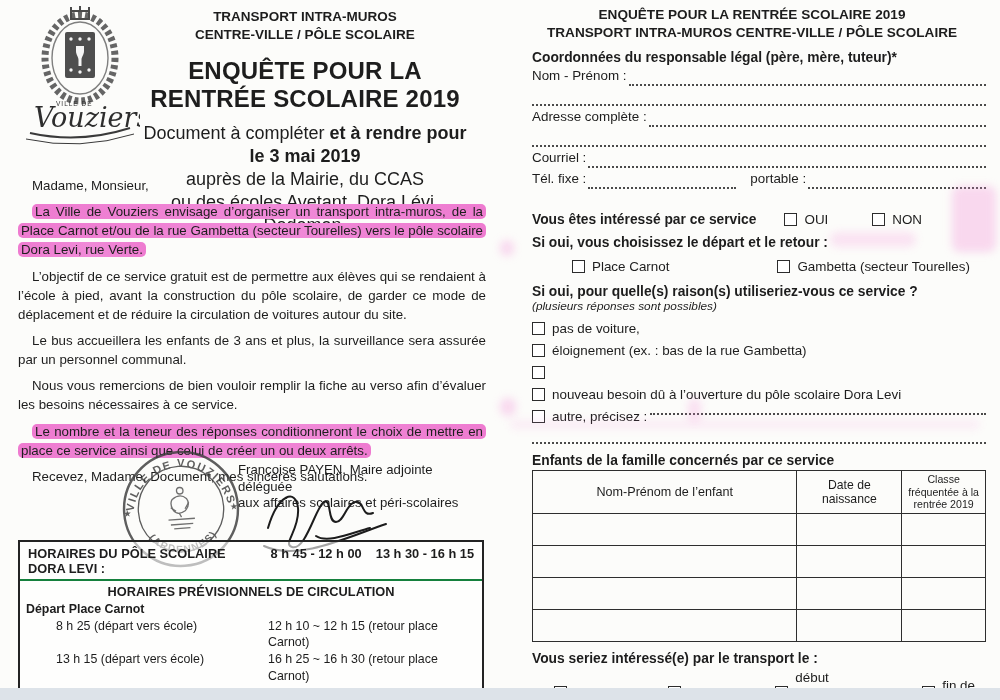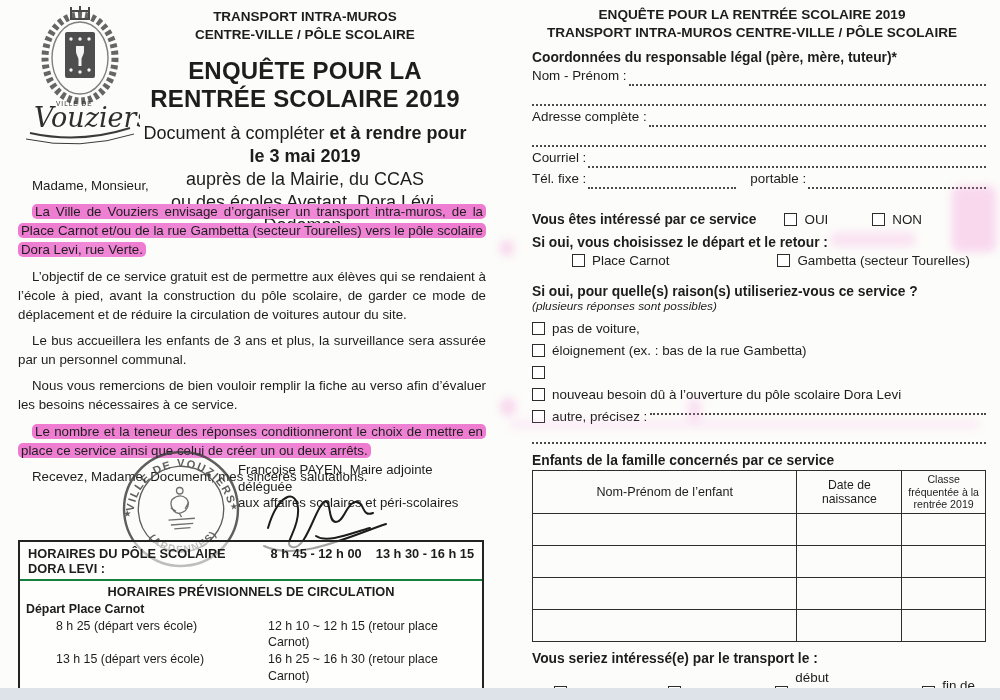--- a/index.html
+++ b/index.html
@@ -220,21 +220,21 @@
         <span class="cb"></span>
         <span>OUI</span>
       </span>
       <span class="inline-opt" style="margin-left:44px;">
         <span class="cb"></span>
         <span>NON</span>
       </span>
     </div>
 
     <div class="sec-label" style="margin-top:8px;">Si oui, vous choisissez le départ et le retour :</div>
-    <div style="display:flex;align-items:flex-start;height:21px;padding-left:40px;">
+    <div style="display:flex;align-items:flex-end;height:21px;padding-left:40px;">
       <span class="inline-opt">
         <span class="cb"></span>
         <span>Place Carnot</span>
       </span>
       <span class="inline-opt" style="margin-left:108px;">
         <span class="cb"></span>
         <span>Gambetta (secteur Tourelles)</span>
       </span>
     </div>
 

